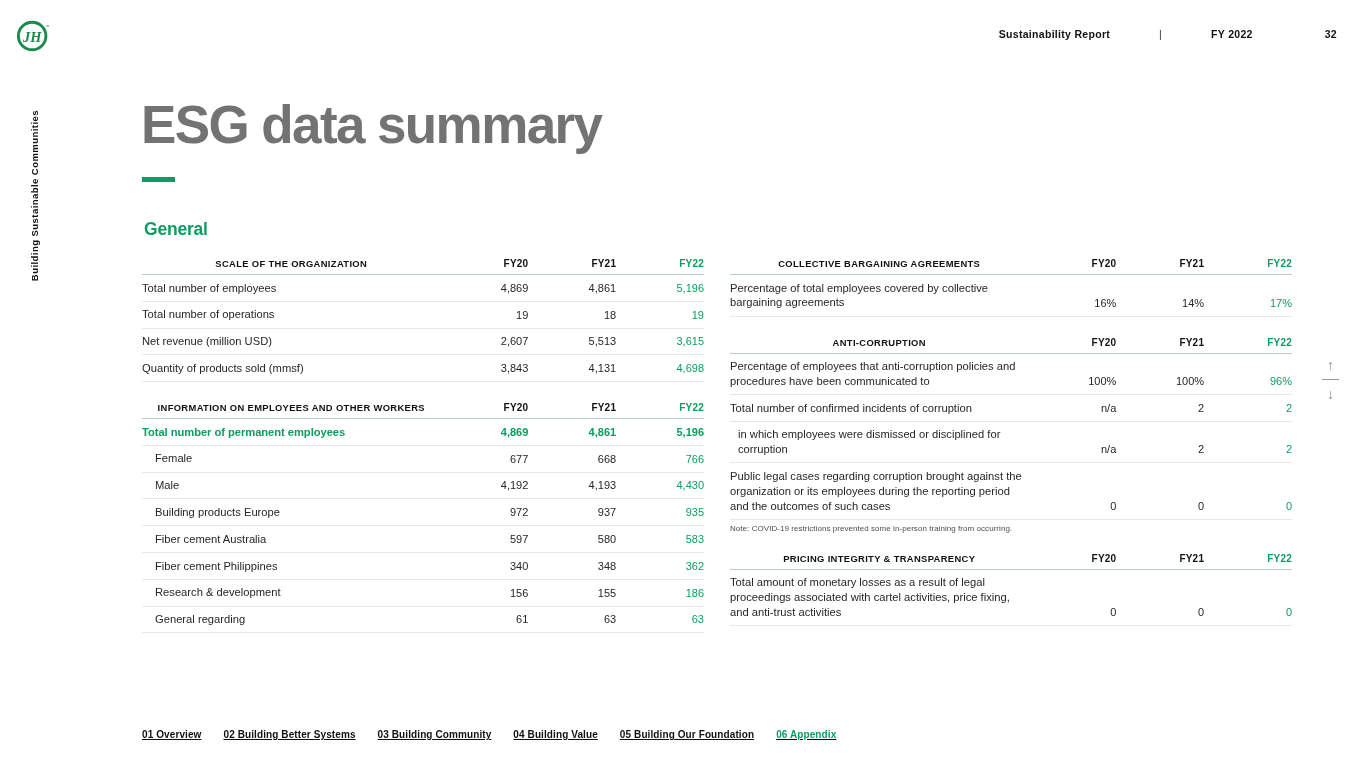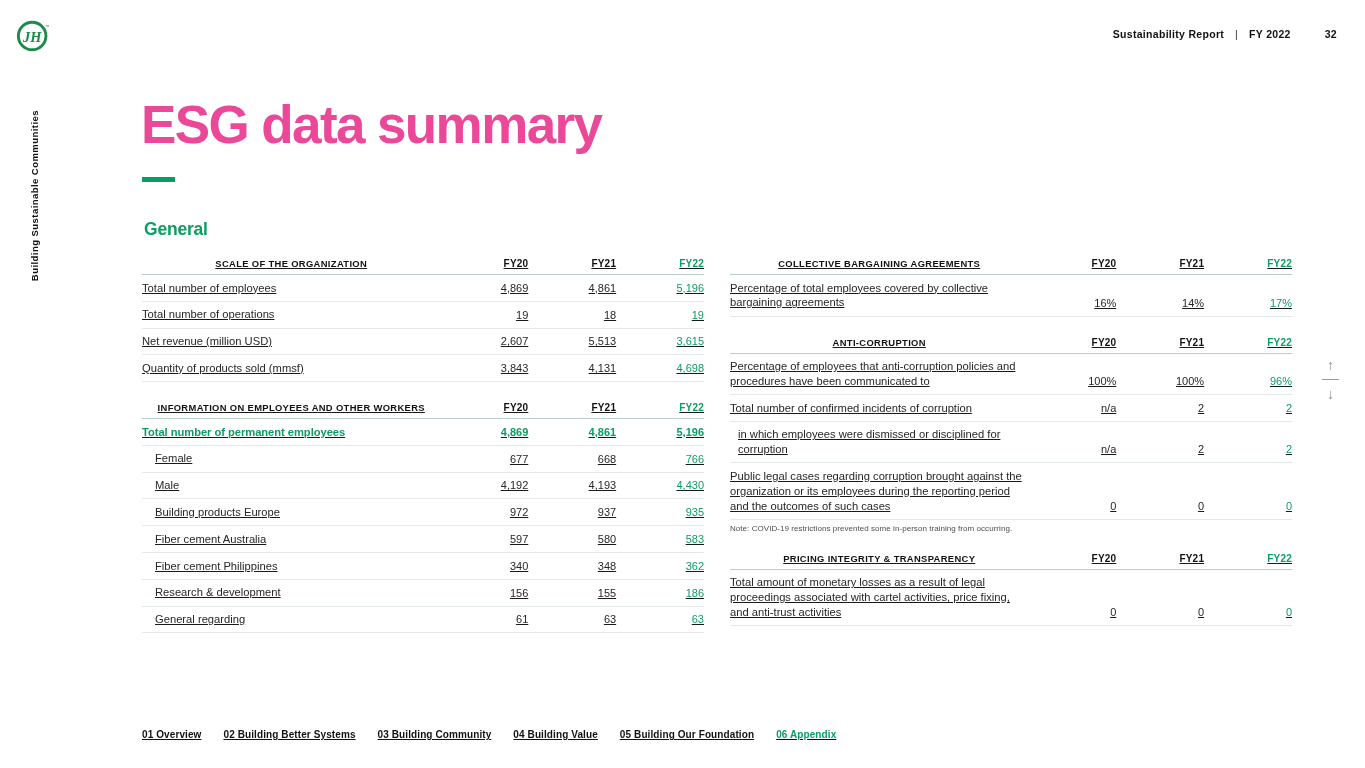--- a/index.html
+++ b/index.html
@@ -12,54 +12,54 @@
   }
   .page { position: relative; width: 1365px; height: 768px; }
 
   
   .logo { position: absolute; left: 16px; top: 19px; width: 34px; height: 34px; }
 
   
   .hdr-right {
     position: absolute; right: 28px; top: 28px;
     display: flex; align-items: flex-start;
-    font-size: 10.5px; font-weight: bold; letter-spacing: .3px; color: #111;
+    font-size: 10.5px; font-weight: bold; letter-spacing: .3px; color: #111; gap: 38px;
   }
   .hdr-right .sep { margin: 0 11px; font-weight: normal; color: #333; }
   .hdr-right .pg { margin-left: 34px; }
 
   
   .side-label {
     position: absolute; left: 29px; top: 110px;
     transform-origin: left top;
     transform: rotate(-90deg) translate(-100%, 0);
     white-space: nowrap;
     font-size: 9.5px; font-weight: bold; letter-spacing: .45px; color: #111;
   }
 
   
   .title {
     position: absolute; left: 141px; top: 98px;
-    font-size: 53px; font-weight: bold; letter-spacing: -1.6px; color: #ec4899;
+    font-size: 53px; font-weight: bold; letter-spacing: -1.6px; color: #737373;
     line-height: 1;
   }
   .accent-bar {
     position: absolute; left: 142px; top: 177px;
     width: 33px; height: 5px; background: #0a9d62;
   }
   .section-title {
     position: absolute; left: 144px; top: 219px;
     font-size: 17.5px; font-weight: bold; color: #0a9d62; letter-spacing: -.2px;
   }
 
   
   .col-left  { position: absolute; left: 142px;  top: 258px; width: 562px; }
   .col-right { position: absolute; left: 730px;  top: 258px; width: 562px; }
 
-  table.esg { width: 100%; border-collapse: collapse; table-layout: fixed; text-decoration: underline; }
+  table.esg { width: 100%; border-collapse: collapse; table-layout: fixed; }
   table.esg td, table.esg th { vertical-align: bottom; padding: 0; }
 
   .blk { margin-bottom: 0; }
   .blk + .blk { margin-top: 20px; }
 
   tr.hdr th {
     font-size: 9.4px; font-weight: bold; letter-spacing: .35px;
     color: #111; text-transform: uppercase;
     padding: 0 0 5px 0;
     border-bottom: 1.6px solid #b9cfc6;

